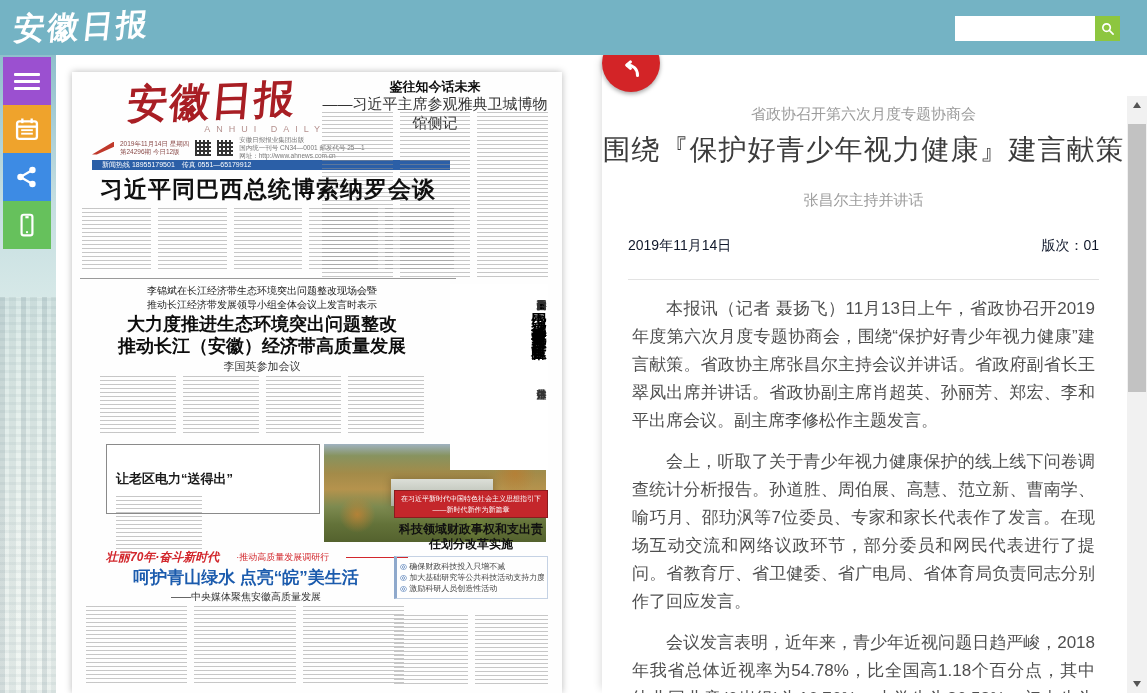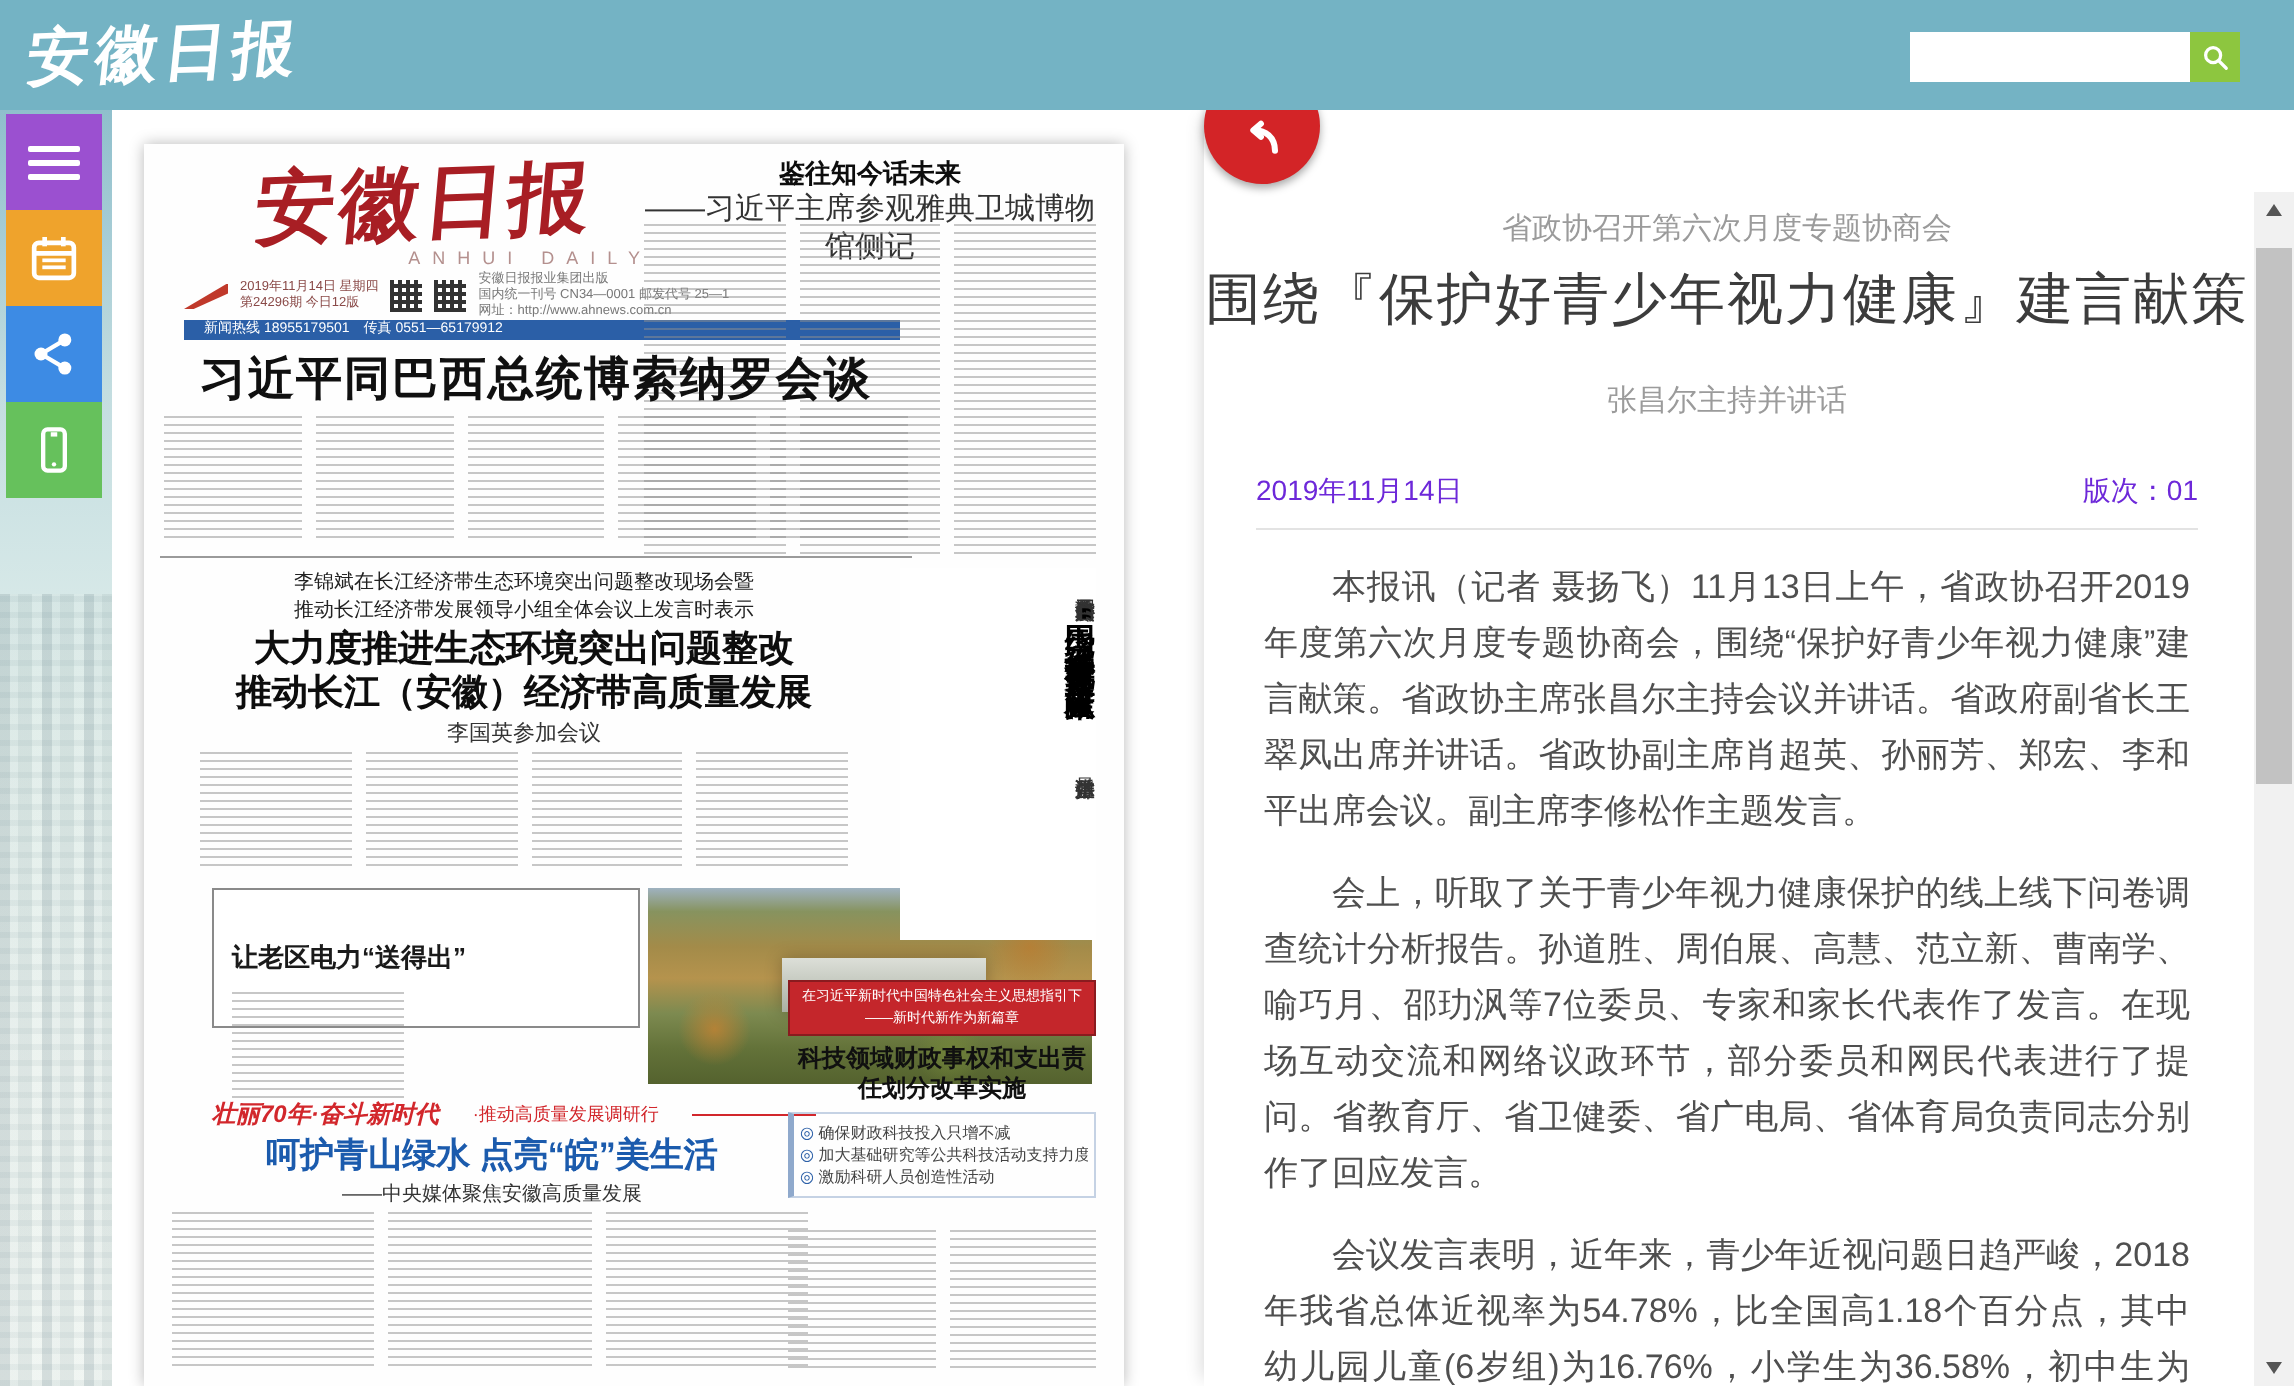--- a/index.html
+++ b/index.html
@@ -96,22 +96,22 @@
   
   .panel{position:absolute;left:602px;top:55px;width:523px;height:638px;background:#fff;
     box-shadow:-5px 0 8px -4px rgba(0,0,0,.15);overflow:hidden;z-index:2;}
   .back{position:absolute;left:602px;top:34px;width:58px;height:58px;border-radius:50%;
     background:#d32427;z-index:4;cursor:pointer;box-shadow:0 2px 4px rgba(0,0,0,.35);
     display:flex;align-items:flex-end;justify-content:center;}
   .back svg{margin-bottom:9px;}
   .kicker{padding-top:50px;text-align:center;font-size:15px;color:#9b9b9b;}
   .atitle{margin-top:7px;text-align:center;font-size:28px;color:#3c3c3c;letter-spacing:1px;font-weight:500;}
   .asub{margin-top:22px;text-align:center;font-size:15px;color:#9b9b9b;}
-  .meta{display:flex;justify-content:space-between;margin:27px 26px 0;padding-bottom:9px;
-    border-bottom:1px solid #e3e3e3;font-size:14px;color:#6d28d9;}
+  .meta{display:flex;justify-content:space-between;margin:27px 26px 0;padding-bottom:24px;
+    border-bottom:1px solid #e3e3e3;font-size:14px;color:#0f172a;}
   .abody{margin:15px 30px 0;font-size:17px;line-height:28px;color:#4f4f4f;text-align:justify;}
   .abody p{text-indent:2em;margin:0 0 13px;}
 
   
   .sb{position:absolute;left:1127px;top:55px;width:20px;height:638px;background:#fff;z-index:3;}
   .sb .track{position:absolute;left:0;right:0;top:41px;bottom:0;background:#f1f1f1;}
   .sb .btn{position:absolute;left:0;width:20px;height:18px;background:#f1f1f1;cursor:pointer;}
   .sb .btn.up{top:0;}
   .sb .btn.down{bottom:0;}
   .tri-up{width:0;height:0;border-left:4px solid transparent;border-right:4px solid transparent;

